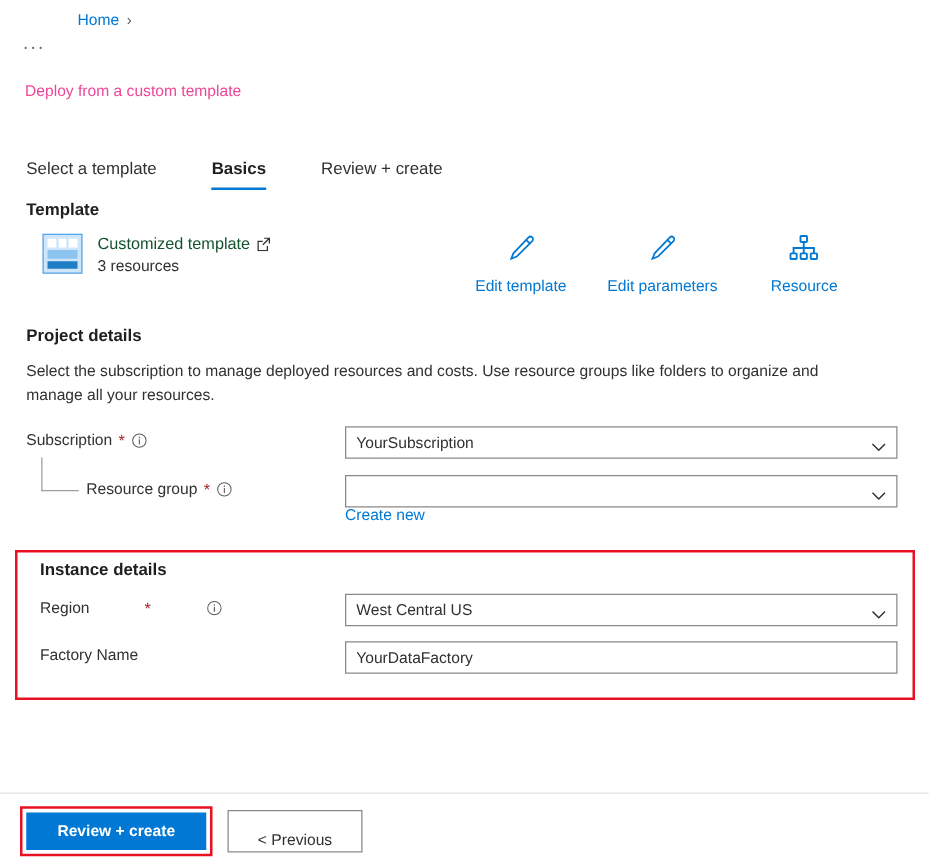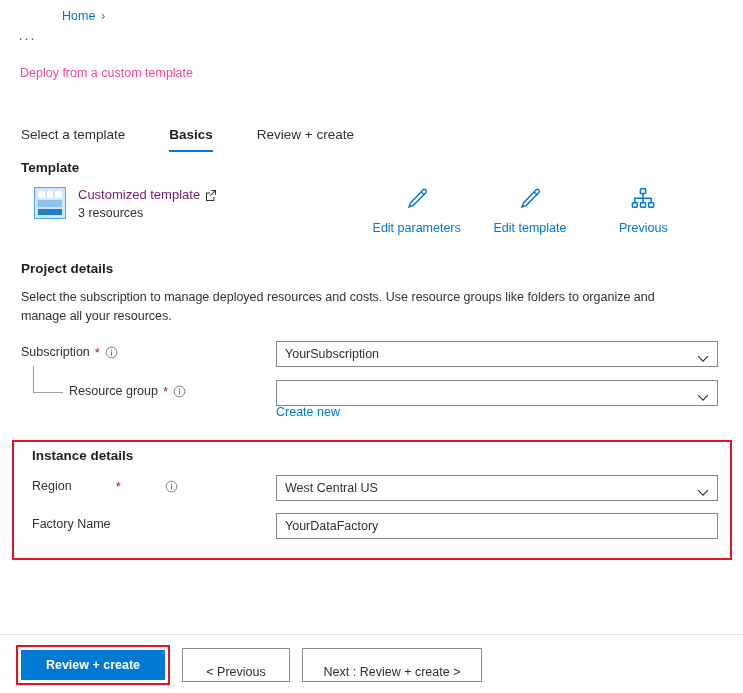--- a/index.html
+++ b/index.html
@@ -130,21 +130,21 @@
     flex-direction: column;
     gap: 2px;
     flex: none;
   }
   .tpl-icon .r1 { display: flex; gap: 2px; height: 8px; }
   .tpl-icon .r1 span { flex: 1; background: #ffffff; }
   .tpl-icon .r2 { height: 7px; background: #8cc3ef; }
   .tpl-icon .r3 { height: 7px; background: #1f7ec4; }
   .tpl-text-link {
     font-size: 13px;
-    color: #701a75;
+    color: #14532d;
     cursor: pointer;
     display: flex;
     align-items: center;
     gap: 5px;
     line-height: 1.25;
   }
   .ext-icon svg { display: block; }
   .tpl-sub {
     font-size: 12.5px;
     color: #323130;
@@ -363,42 +363,42 @@
 </div>
 
 <div class="tpl-actions">
   <div class="tpl-action">
     <span>
       <svg width="26" height="26" viewBox="0 0 24 24" fill="none" stroke="#0078d4" stroke-width="1.3">
         <path d="M17.4 3.6a1.9 1.9 0 0 1 2.7 2.7L8.6 17.8 4.6 19.4l1.6-4z"></path>
         <path d="M15.6 5.4l3 3"></path>
       </svg>
     </span>
-    <span class="act-label">Edit parameters</span>
+    <span class="act-label">Edit template</span>
   </div>
   <div class="tpl-action">
     <span>
       <svg width="26" height="26" viewBox="0 0 24 24" fill="none" stroke="#0078d4" stroke-width="1.3">
         <path d="M17.4 3.6a1.9 1.9 0 0 1 2.7 2.7L8.6 17.8 4.6 19.4l1.6-4z"></path>
         <path d="M15.6 5.4l3 3"></path>
       </svg>
     </span>
-    <span class="act-label">Edit template</span>
+    <span class="act-label">Edit parameters</span>
   </div>
   <div class="tpl-action">
     <span>
       <svg width="26" height="26" viewBox="0 0 24 24" fill="none" stroke="#0078d4" stroke-width="1.4">
         <rect x="9.6" y="2.6" width="4.8" height="4.4" rx="0.6"></rect>
         <rect x="2.2" y="15.4" width="4.6" height="4.2" rx="0.6"></rect>
         <rect x="9.7" y="15.4" width="4.6" height="4.2" rx="0.6"></rect>
         <rect x="17.2" y="15.4" width="4.6" height="4.2" rx="0.6"></rect>
         <path d="M12 7v4.4M4.5 15.4v-4h15v4M12 11.4v4"></path>
       </svg>
     </span>
-    <span class="act-label">Previous</span>
+    <span class="act-label">Resource</span>
   </div>
 </div>
 
 <div class="sec-heading" id="project-heading">Project details</div>
 <div class="project-desc">Select the subscription to manage deployed resources and costs. Use resource groups like folders to organize and manage all your resources.</div>
 
 <div class="form-row" style="top:341px;">
   <div class="f-label" style="left:21px;">
     <span>Subscription</span>
     <span class="req-star">*</span>
@@ -479,14 +479,13 @@
     <input class="f-input" type="text" style="padding-right: 21px;" value="YourDataFactory">
   </div>
 </div>
 
 <div class="footer-divider"></div>
 <div class="footer">
   <span class="btn-primary-wrap">
     <button class="btn-primary">Review + create</button>
   </span>
   <button class="btn btn-prev">&lt; Previous</button>
-  <button class="btn btn-next">Next : Review + create &gt;</button>
 </div>
 
 </body></html>

